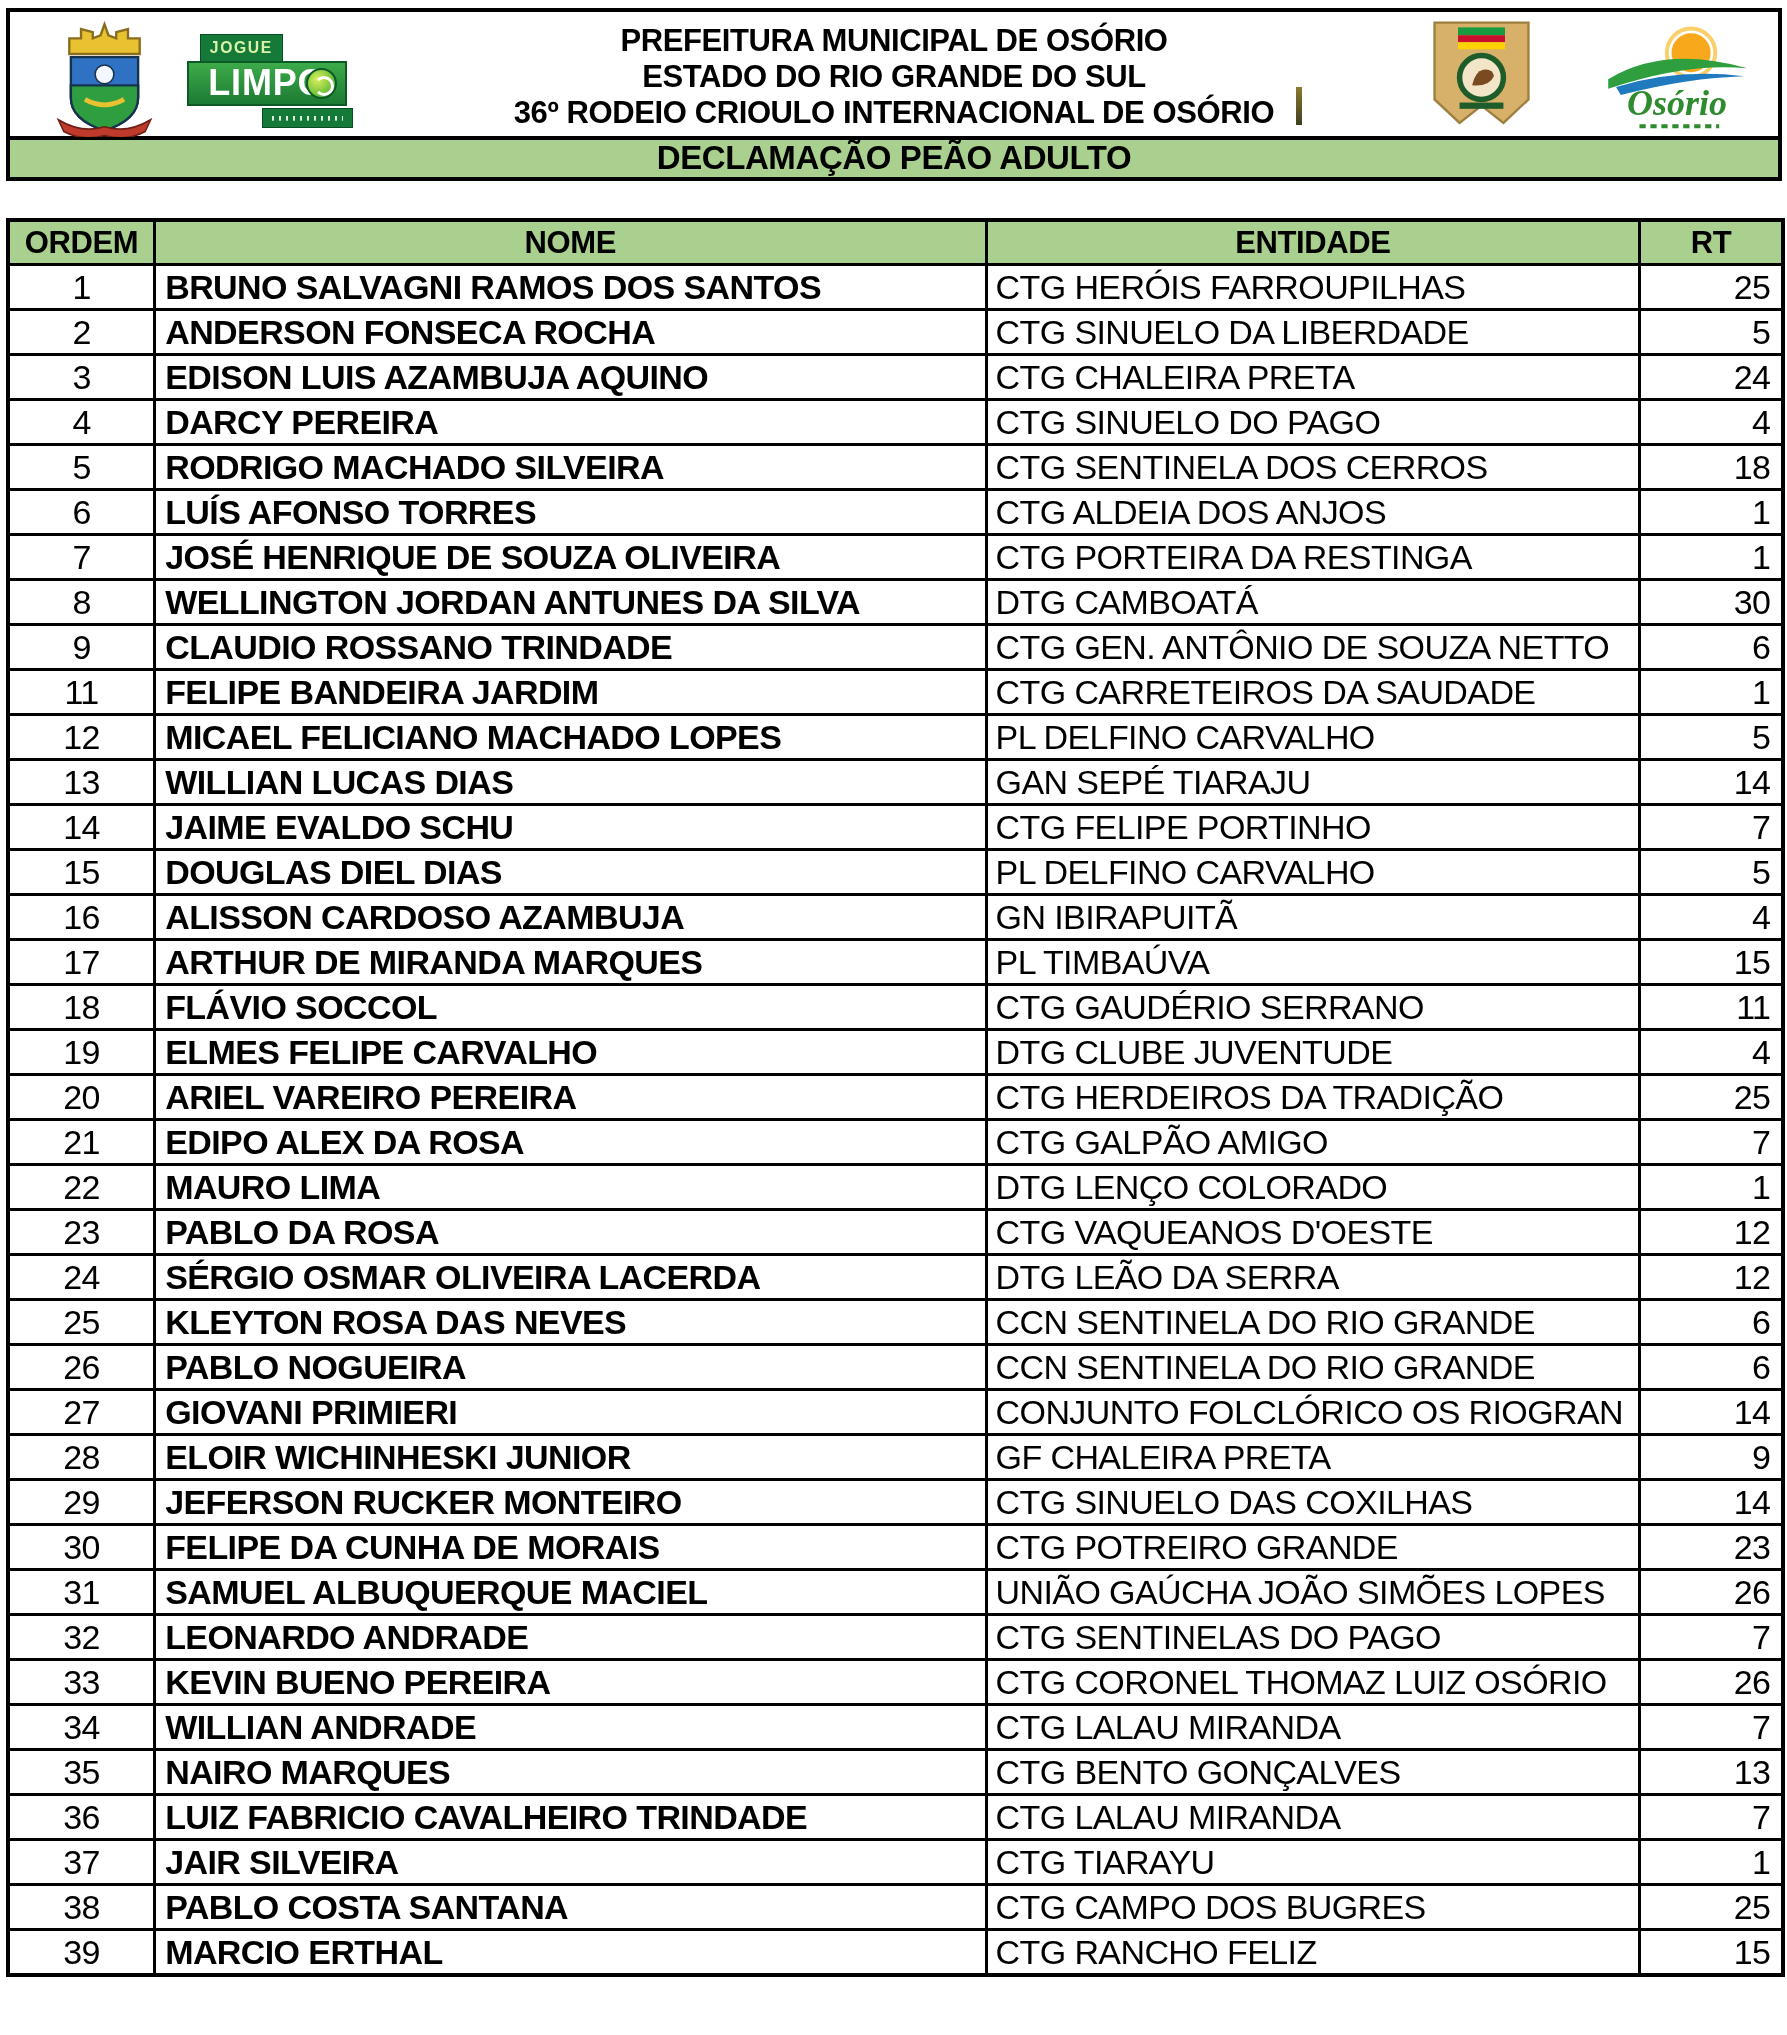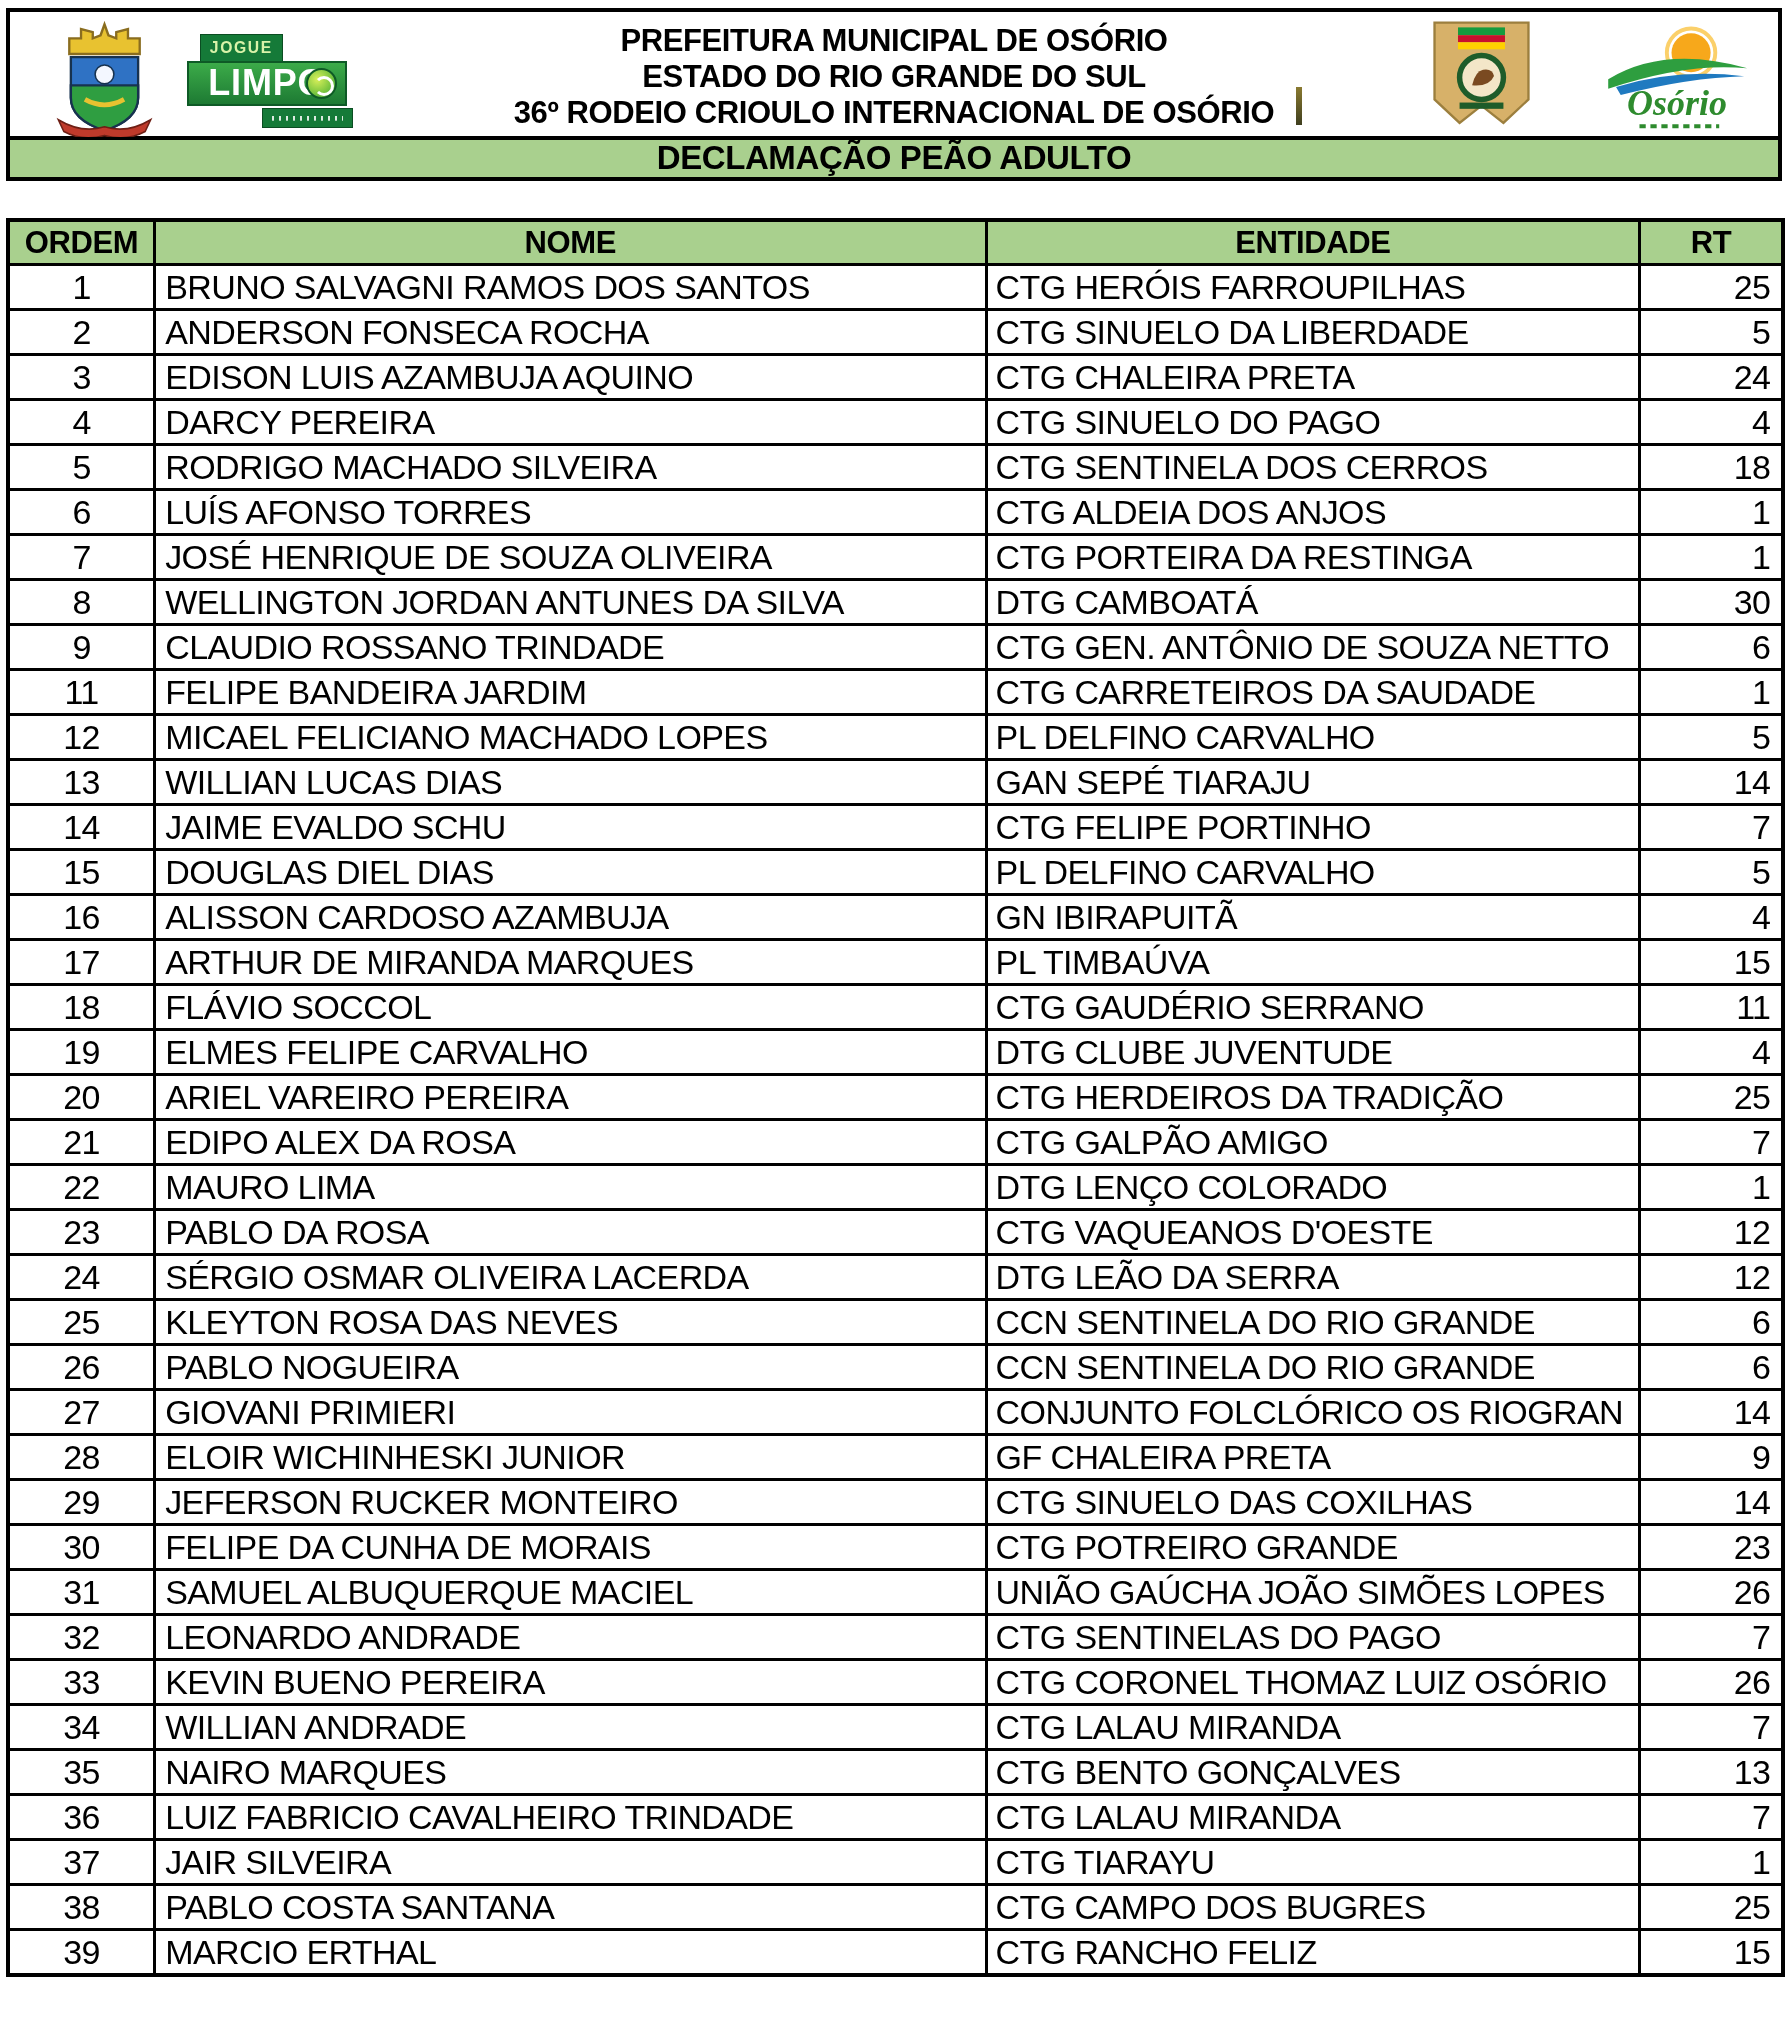--- a/index.html
+++ b/index.html
@@ -46,21 +46,21 @@
                 font-weight:bold;font-size:33px;letter-spacing:-0.4px;}
 
   
   table{width:1775px;border-collapse:collapse;table-layout:fixed;border:4.7px solid #000;margin-top:37px;}
   th,td{border:3.1px solid #000;vertical-align:middle;overflow:hidden;box-sizing:border-box;}
   thead tr{height:45px;}
   thead th{background:#a9d08e;font-weight:bold;font-size:31px;letter-spacing:-0.4px;text-align:center;}
   tbody tr{height:45px;}
   td{font-size:34px;letter-spacing:-0.6px;line-height:1;}
   .col-ordem{text-align:center;}
-  .col-nome{text-align:left;padding-left:9.4px;white-space:nowrap;}
+  .col-nome{text-align:left;padding-left:9.4px;white-space:nowrap;font-weight:bold;}
   .col-entidade{text-align:left;padding-left:7.8px;white-space:nowrap;}
   .col-rt{text-align:right;padding-right:11px;white-space:nowrap;}
 </style>
 </head>
 <body>
 
 <div class="page">
 
   <div class="header-box">
 

